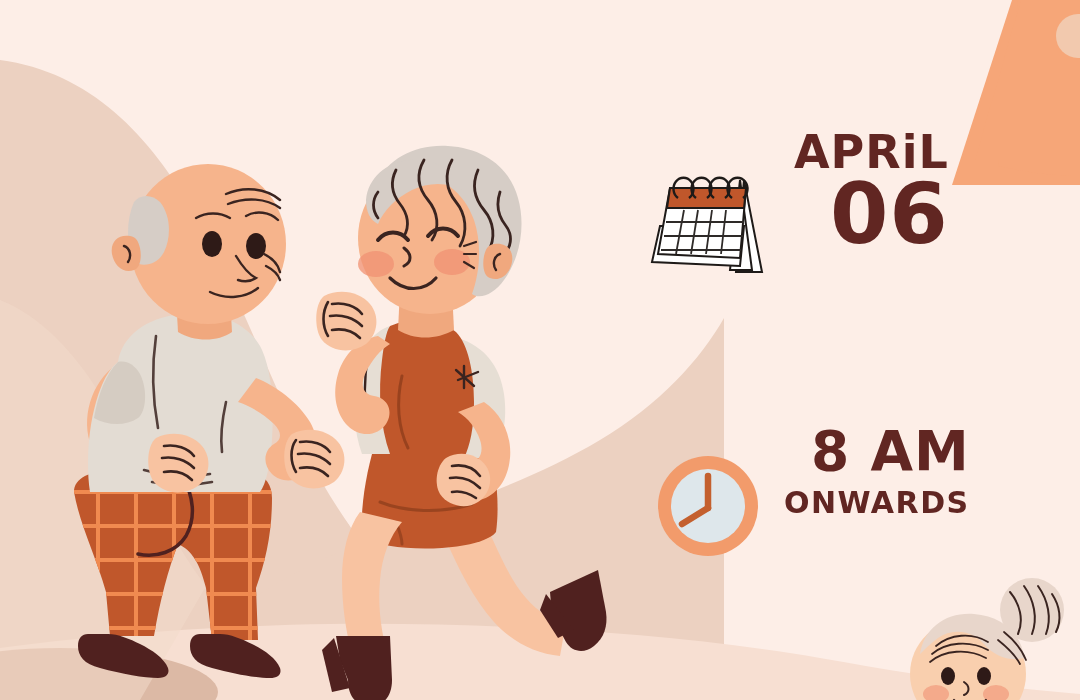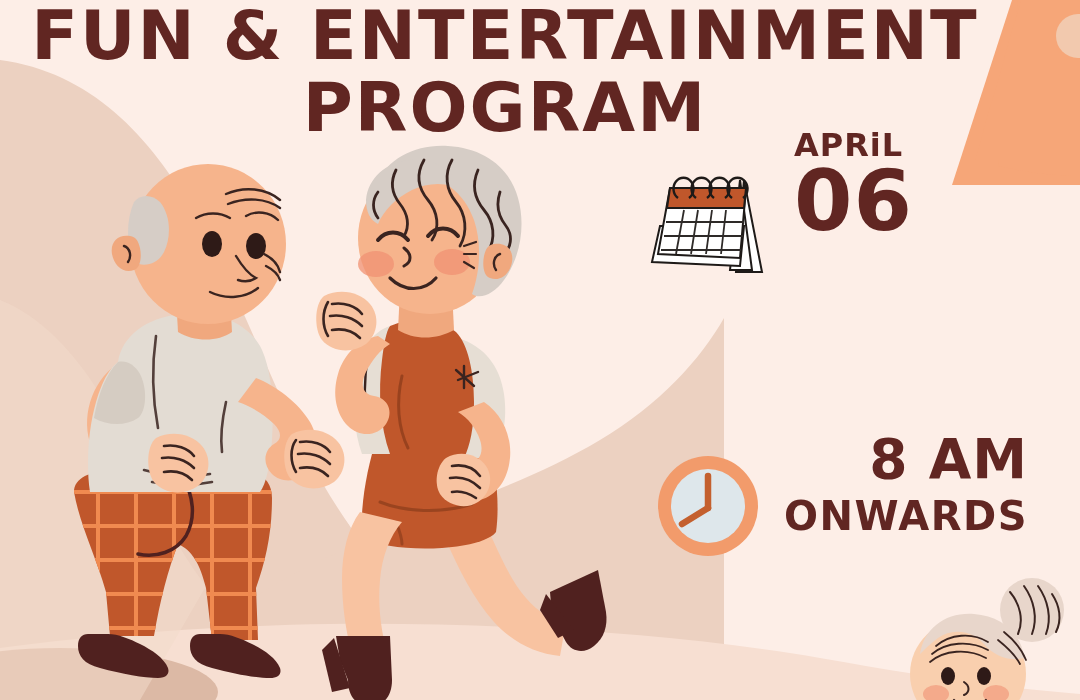--- a/index.html
+++ b/index.html
@@ -74,46 +74,46 @@
   .date-icon-slot { width: 132px; height: 110px; margin-top: 36px; }
   .time-icon-slot { width: 108px; height: 108px; margin-top: 32px; }
 
   .info-text { margin-left: 22px; }
 
   .info-kicker {
     display: block;
     color: #612622;
     font-family: "DejaVu Sans", sans-serif;
     font-weight: 700;
-    font-size: 32px;
+    font-size: 46px;
     line-height: 0.96;
     letter-spacing: 1px;
   }
   .info-big {
     display: block;
     color: #612622;
     font-family: "DejaVu Sans", sans-serif;
     font-weight: 700;
     font-size: 84px;
     line-height: 0.92;
     letter-spacing: 1px;
     margin-top: 2px;
     text-align: right;
   }
   .info-big.small-big {
     font-size: 55px;
     letter-spacing: 1px;
-    margin-top: 14px;
+    margin-top: 6px;
   }
   .info-sub {
     display: block;
     color: #612622;
     font-family: "DejaVu Sans", sans-serif;
     font-weight: 700;
-    font-size: 40px;
+    font-size: 30px;
     letter-spacing: 1.5px;
     margin-top: 8px;
   }
 
   
   .illustration {
     position: absolute;
     left: 60px;
     top: 140px;
     width: 600px;
@@ -156,24 +156,20 @@
     <path fill="#F6A678" d="M1016,0 L1080,0 L1080,200 C1060,200 1030,198 1000,196 Z" opacity="0"></path>
 
     <path fill="#F6A678" d="M1018,0 L1080,0 L1080,176 C1056,176 1024,172 998,166 Z"></path>
     <path fill="#F6A678" d="M1021,0 L1080,0 L1080,160 L975,160 Z"></path>
 
     <circle cx="1078" cy="36" r="22" fill="#F2C9AE"></circle>
 
     <path fill="#F2DACB" opacity="0.55" d="M0,300 C50,320 90,370 120,430 C146,482 170,540 206,586 L140,700 L0,700 Z"></path>
   </svg>
 
-  <div class="headline-block">
-    <span class="headline-line l1">FUN &amp; ENTERTAINMENT</span>
-    <span class="headline-line l2">PROGRAM</span>
-  </div>
 
   <svg class="illustration" viewBox="0 0 600 560" aria-hidden="true">
 
     <g>
 
       <path fill="#F6B48C" d="M52,228 C28,248 20,286 34,312 C48,338 84,348 110,334
                C126,326 132,306 124,292 C114,276 92,276 78,286
                C68,294 62,284 66,272 C70,258 78,244 88,236 Z"></path>
 
       <g>

